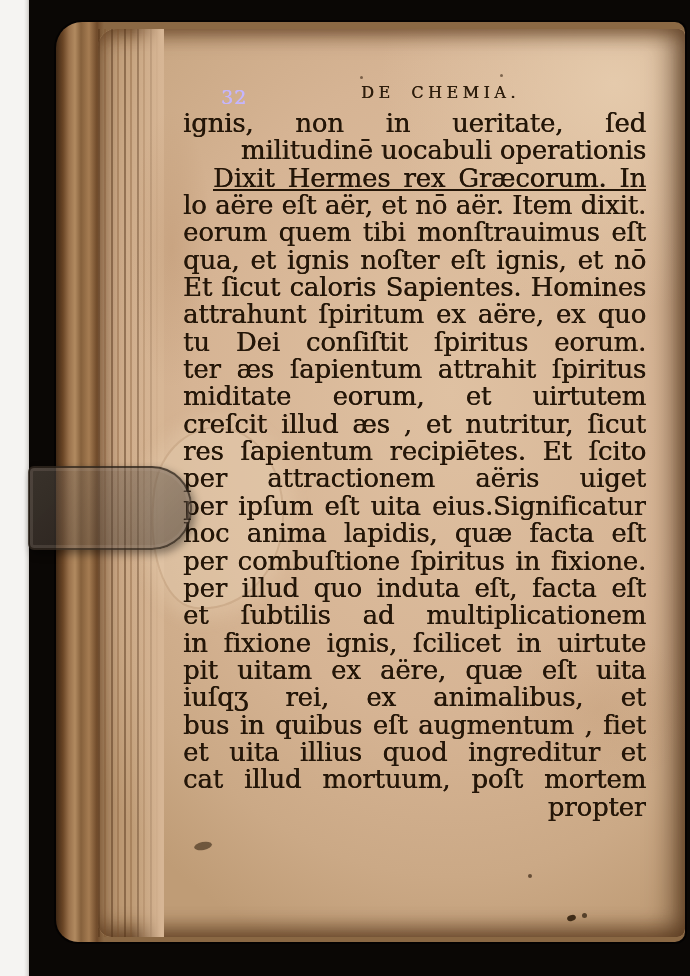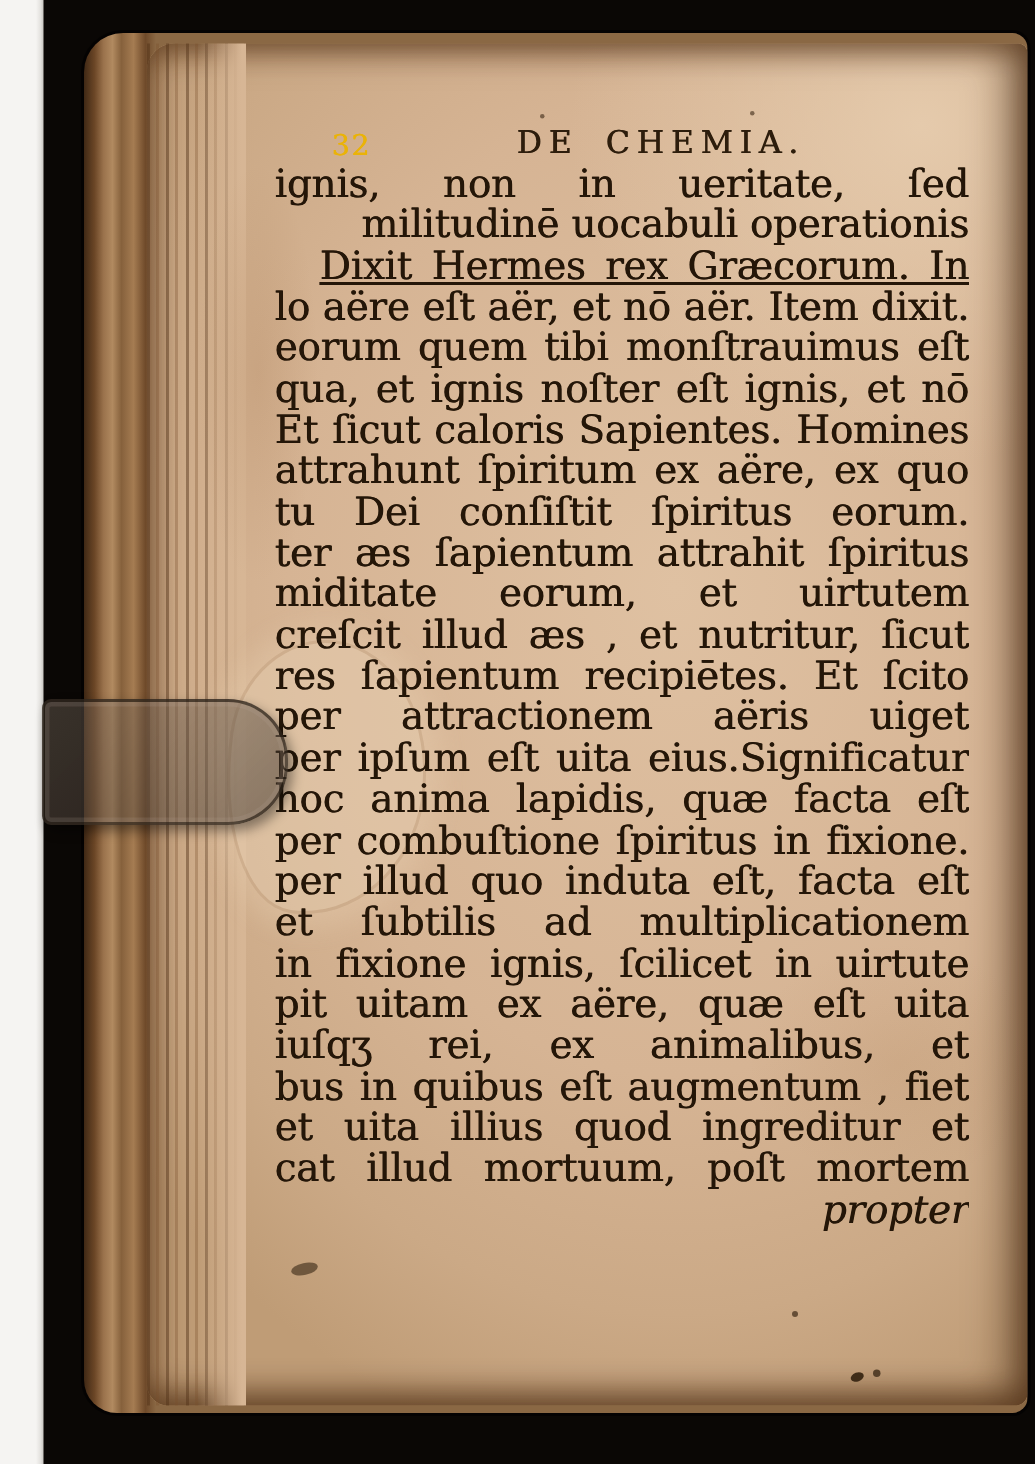--- a/index.html
+++ b/index.html
@@ -65,35 +65,35 @@
     box-shadow:inset 0 0 0 3px rgba(185,170,155,0.16), 3px 4px 8px rgba(0,0,0,0.40);
   }
   .text-block{
     position:absolute;left:183px;top:82px;width:463px;z-index:5;
     color:#241608;
     text-shadow:0.35px 0 currentColor;
   }
   .header-row{position:relative;height:28px;}
   .page-number{
     position:absolute;left:38px;top:4px;
-    font-size:19px;letter-spacing:1px;color:#eab308;
+    font-size:19px;letter-spacing:1px;color:#c4b5fd;
   }
   .running-title{
     position:absolute;left:50%;top:1px;transform:translateX(calc(-50% + 26px));
-    font-size:21px;letter-spacing:4.5px;word-spacing:7px;color:#2d1d0c;
+    font-size:16px;letter-spacing:4.5px;word-spacing:7px;color:#2d1d0c;
     white-space:nowrap;
   }
   .line{
     height:27.35px;line-height:27.35px;font-size:26px;
     letter-spacing:-0.2px;
     text-align:justify;text-align-last:justify;
     overflow:hidden;
   }
   .line.align-left{text-align:right;text-align-last:left;}
-  .line.align-right{text-align-last:right;font-style:italic;}
+  .line.align-right{text-align-last:right;}
   .line.indent{text-indent:30px;text-decoration:underline;}
   .speck{position:absolute;z-index:6;border-radius:50%;}
   .speck-a{left:567px;top:915px;width:9px;height:6px;background:#3f2c18;transform:rotate(-20deg);}
   .speck-b{left:582px;top:913px;width:5px;height:5px;background:#55402a;}
   .speck-c{left:528px;top:874px;width:4px;height:4px;background:rgba(60,40,22,0.7);}
   .speck-d{left:360px;top:76px;width:3px;height:3px;background:rgba(60,40,22,0.6);}
   .speck-e{left:500px;top:74px;width:3px;height:3px;background:rgba(60,40,22,0.6);}
   .smudge{
     position:absolute;left:194px;top:842px;width:18px;height:8px;z-index:6;
     background:rgba(55,38,20,0.6);border-radius:50%;transform:rotate(-12deg);

